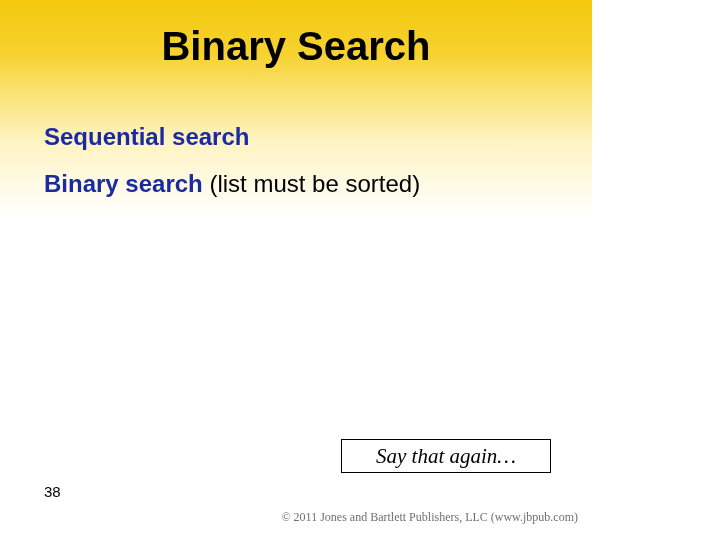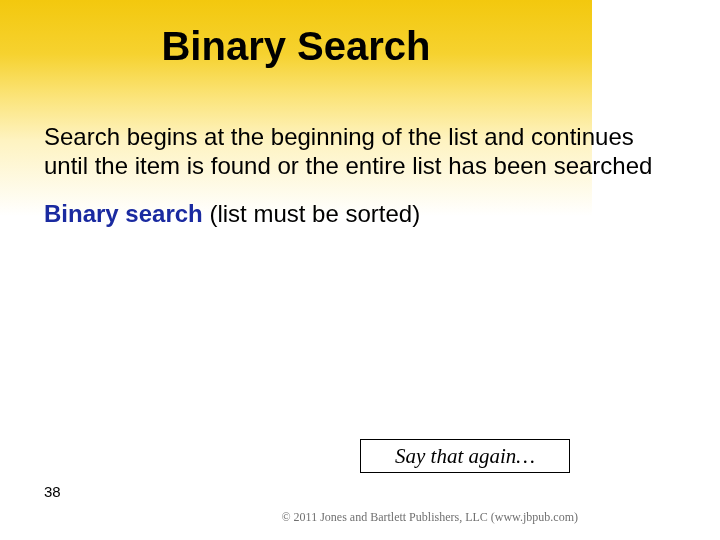--- a/index.html
+++ b/index.html
@@ -48,21 +48,21 @@
   .term {
     font-weight: bold;
     color: #1a2aa0;
   }
   .qual {
     font-weight: normal;
     color: #000;
   }
   .callout {
     position: absolute;
-    left: 360px;
+    left: 341px;
     top: 439px;
     width: 208px;
     height: 32px;
     border: 1px solid #000;
     background: #fff;
     font-family: "Times New Roman", Times, serif;
     font-style: italic;
     font-size: 21px;
     display: flex;
     align-items: center;
@@ -85,21 +85,23 @@
   }
 </style>
 </head>
 <body>
 
 <div class="slide">
 
   <div class="title">Binary Search</div>
 
   <div class="body">
-    <p>Search begins at the beginning of the list and continues until the item is found or the entire list has been searched</p>
+    <p>
+      <span class="term">Sequential search</span>
+    </p>
 
     <p>
       <span class="term">Binary search</span><span class="qual"> (list must be sorted)</span>
     </p>
   </div>
 
   <div class="callout">Say that again…</div>
 
   <div class="page-num">38</div>
 

